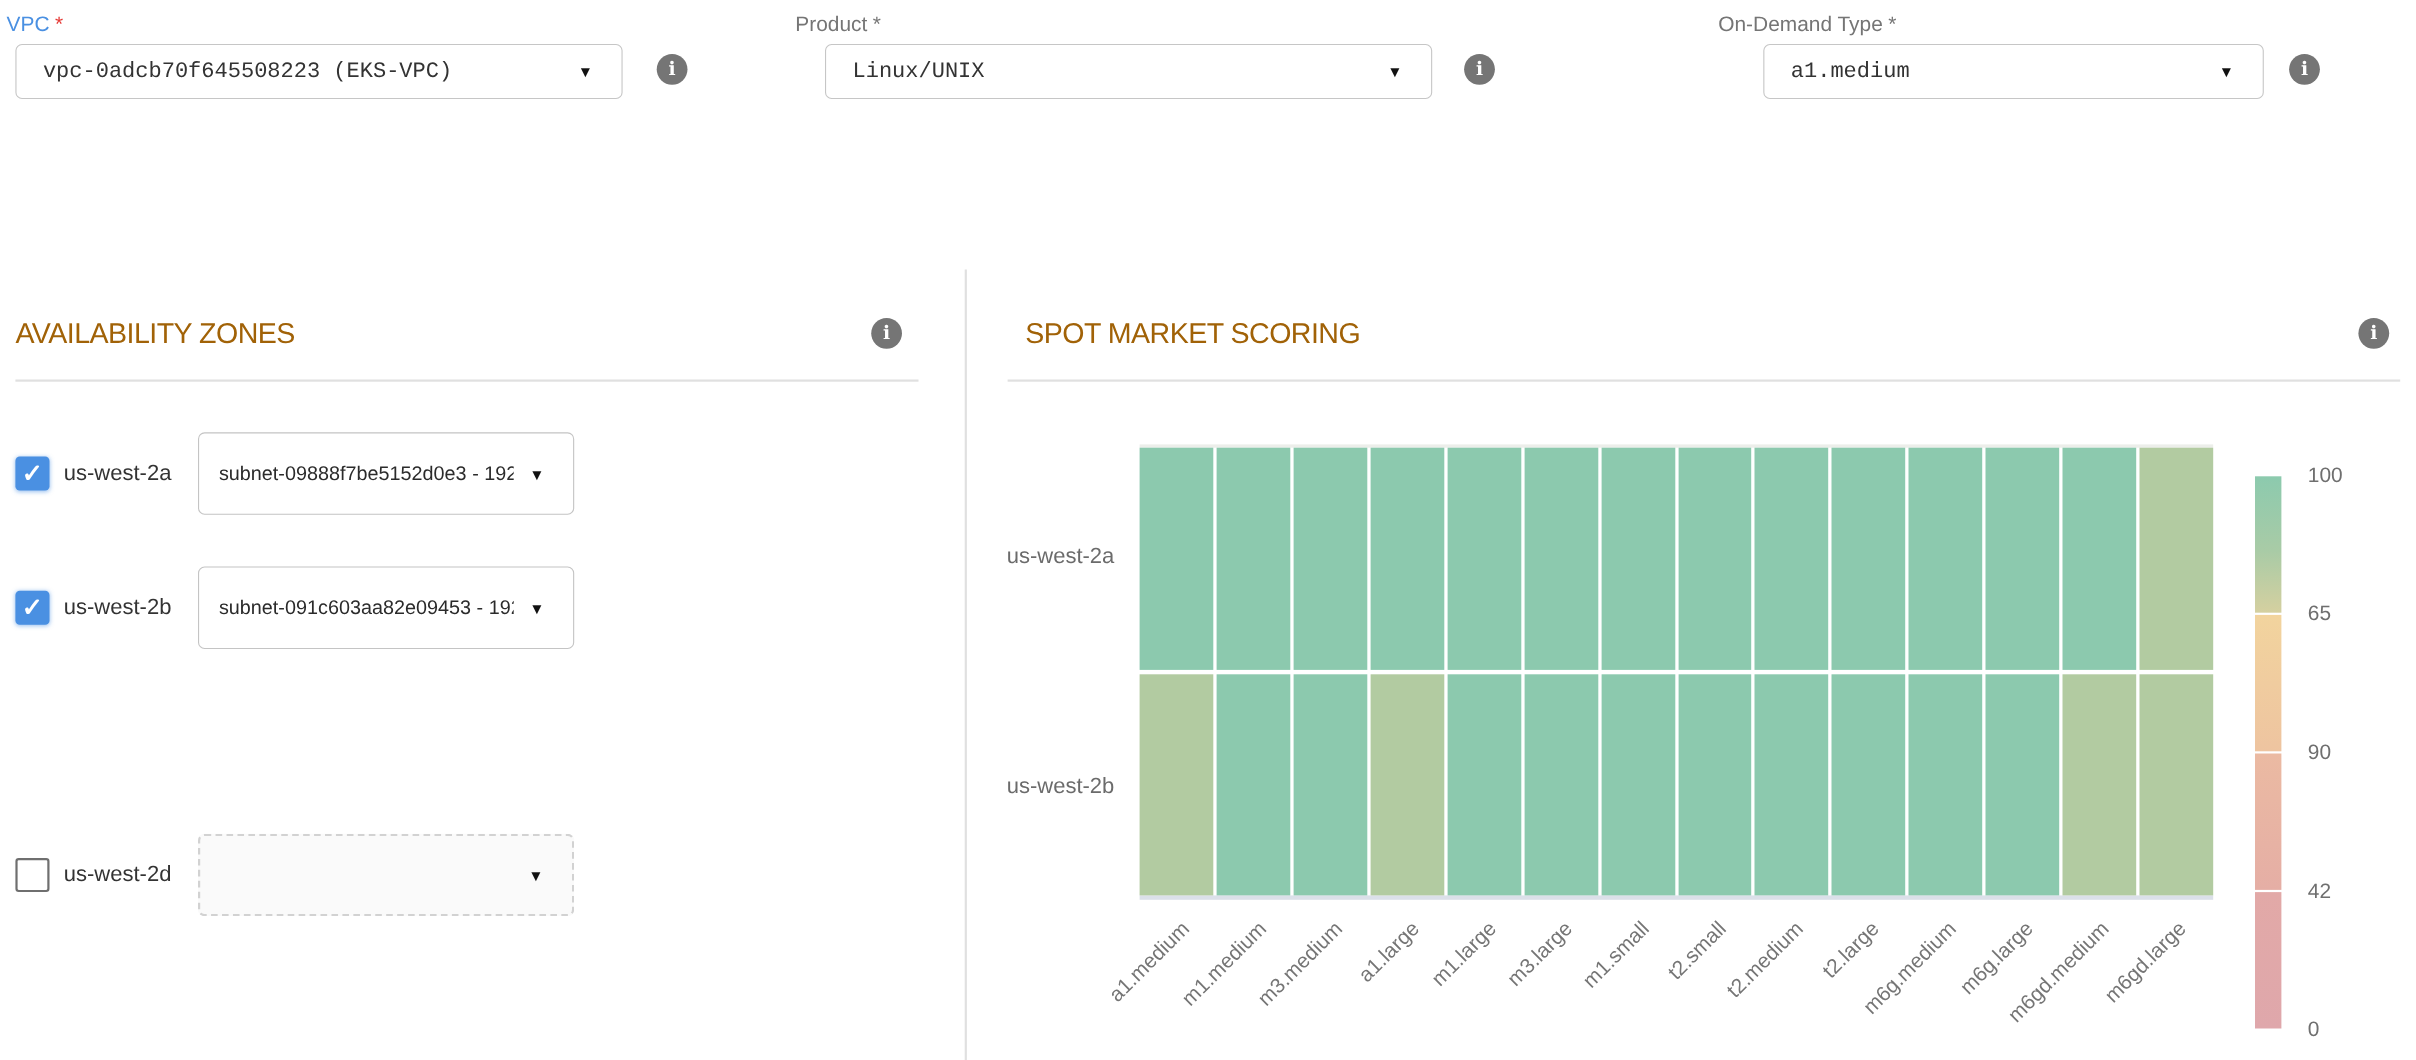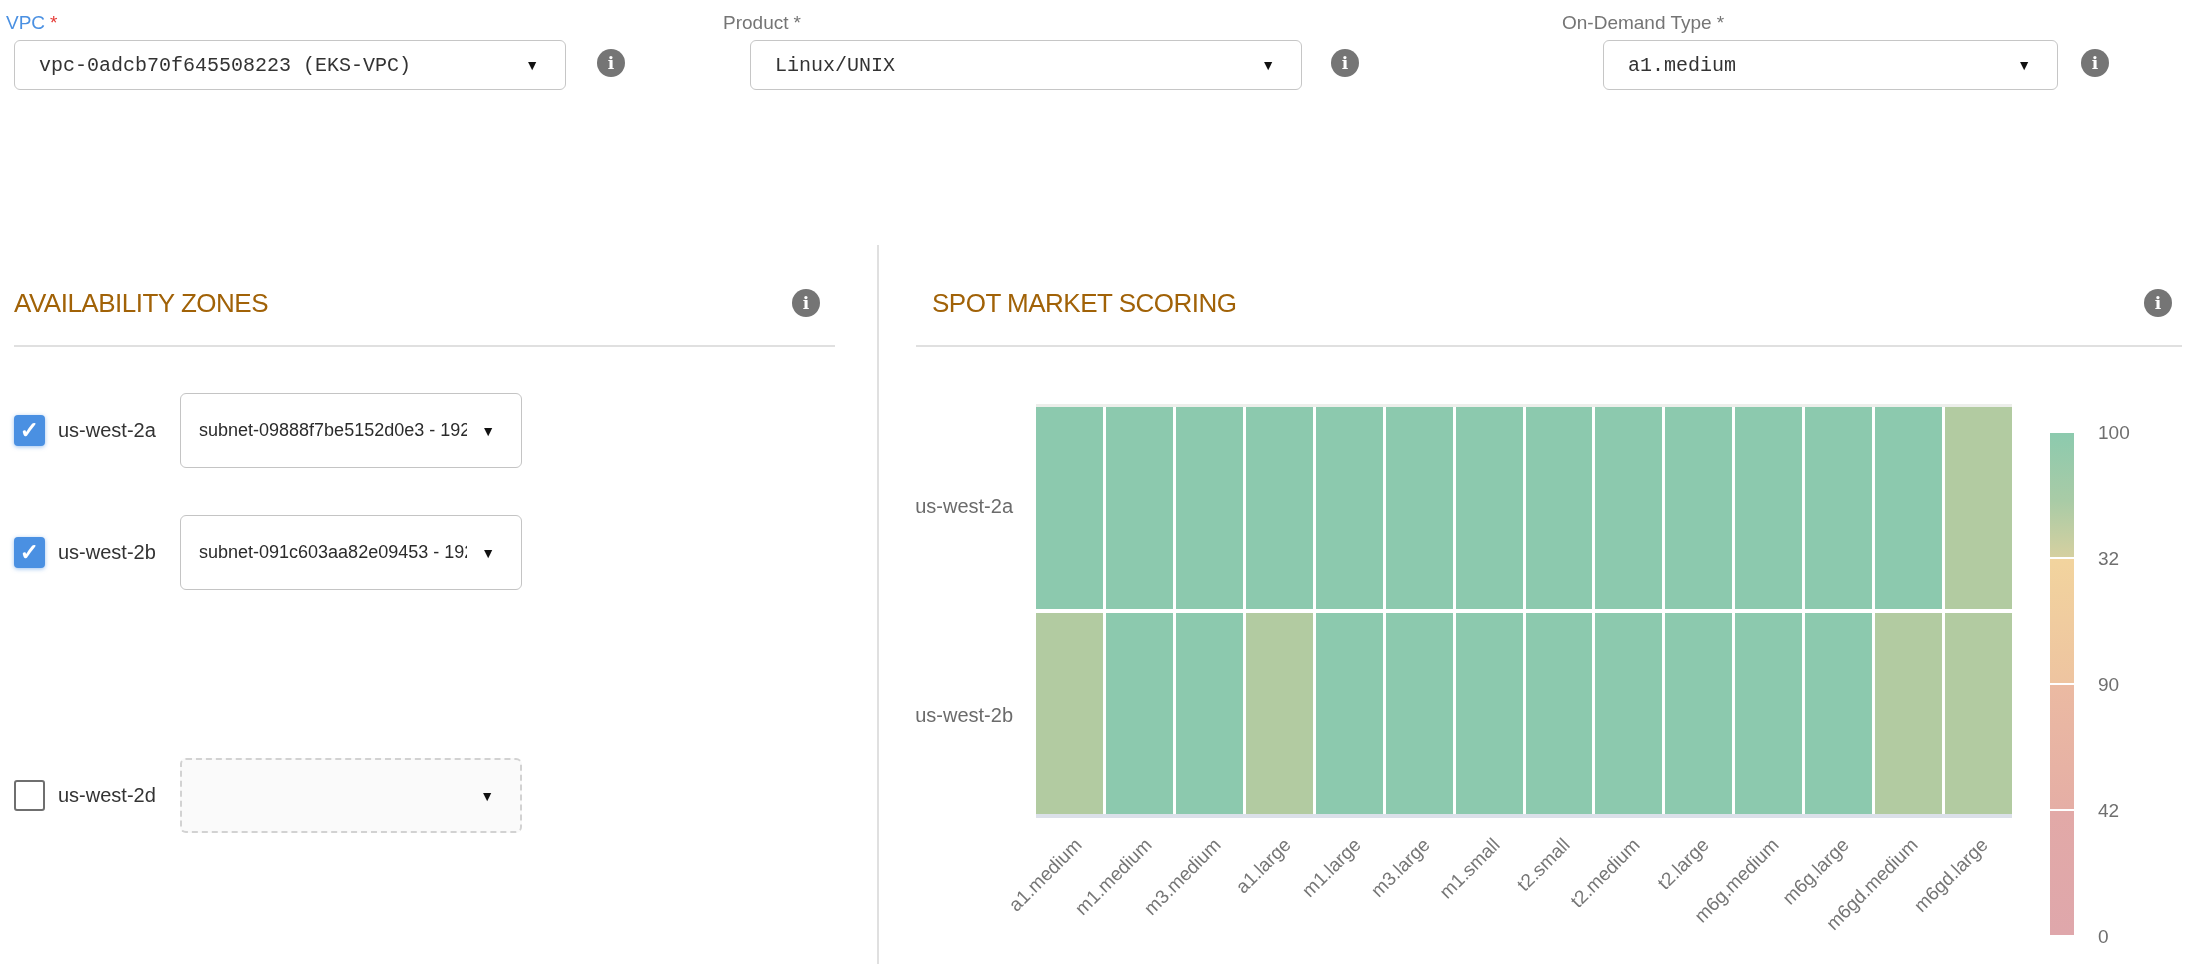--- a/index.html
+++ b/index.html
@@ -231,19 +231,19 @@
       <span class="xlabel" style="left: 1677.43px; top: 834px;">m6gd.medium</span>
       <span class="xlabel" style="left: 1747.14px; top: 834px;">m6gd.large</span>
     </div>
 
   <div class="cbar-seg s1" style="top:433px;"></div>
   <div class="cbar-seg s2" style="top:559px;"></div>
   <div class="cbar-seg s3" style="top:685px;"></div>
   <div class="cbar-seg s4" style="top:811px;"></div>
   <div>
       <div class="cbar-tick" style="top: 433px;">100</div>
-      <div class="cbar-tick" style="top: 559px;">32</div>
+      <div class="cbar-tick" style="top: 559px;">65</div>
       <div class="cbar-tick" style="top: 685px;">90</div>
       <div class="cbar-tick" style="top: 811px;">42</div>
       <div class="cbar-tick" style="top: 937px;">0</div>
     </div>
 
 </div>
 
 </body></html>

